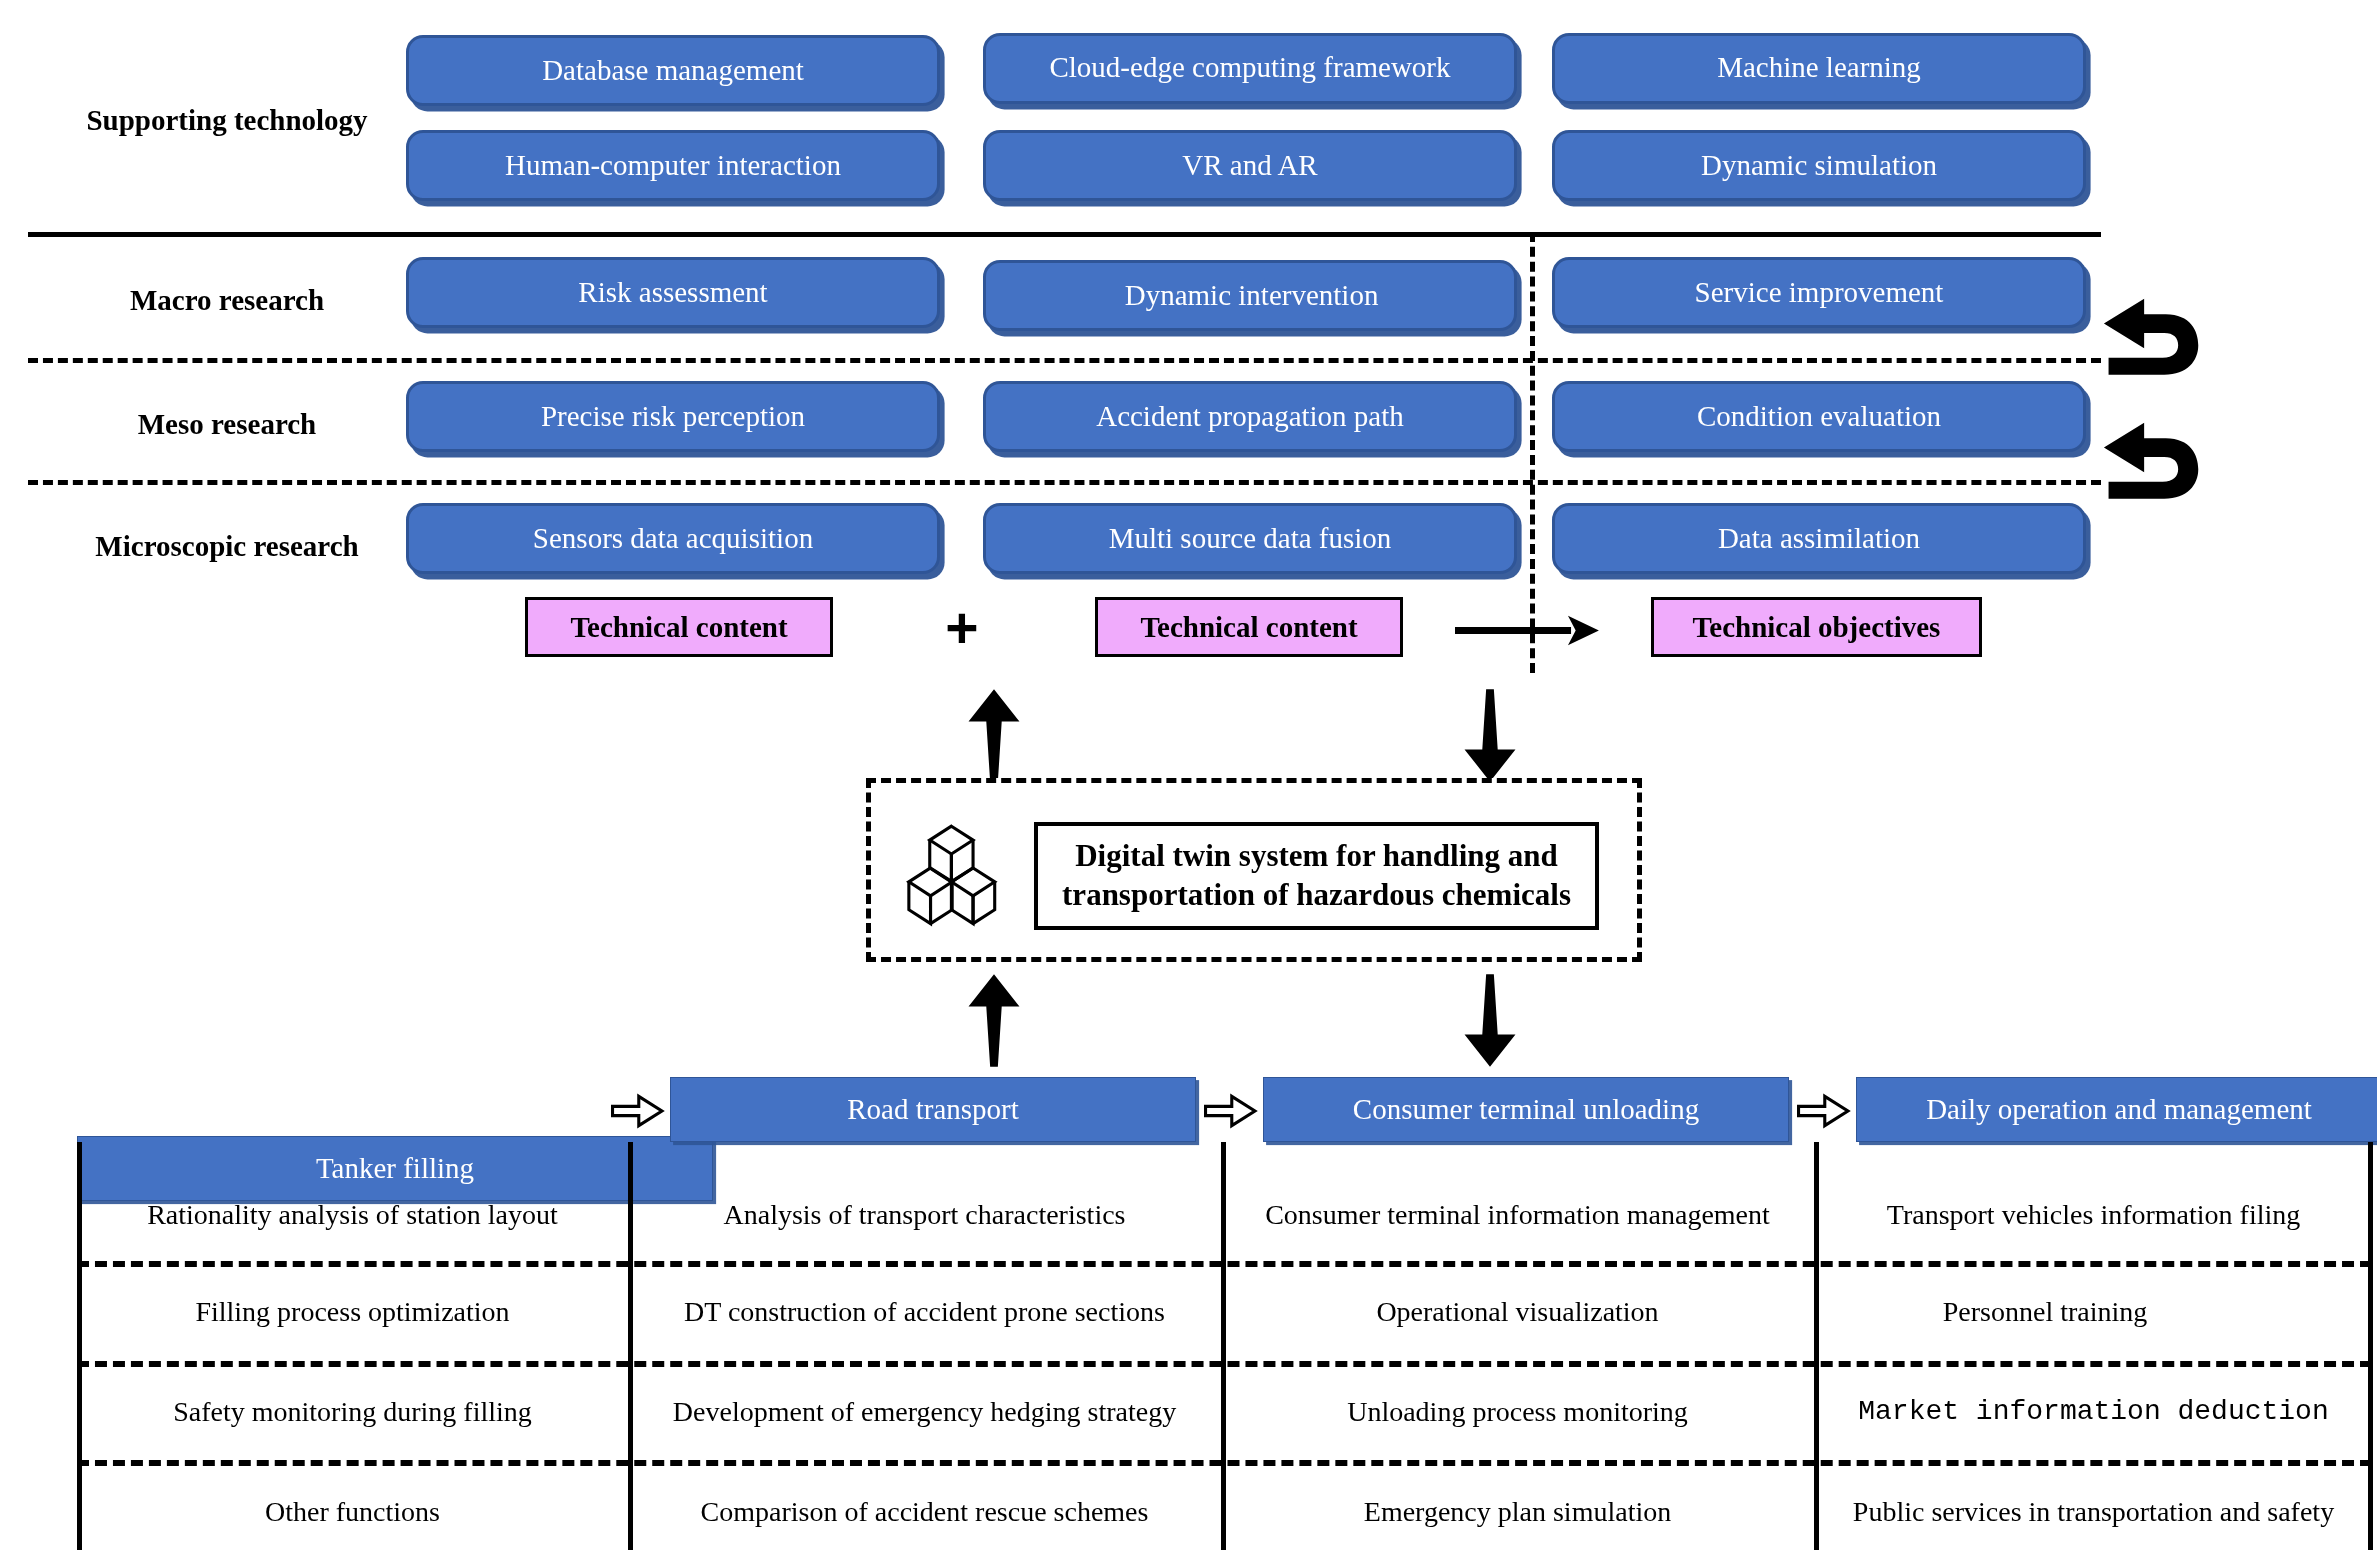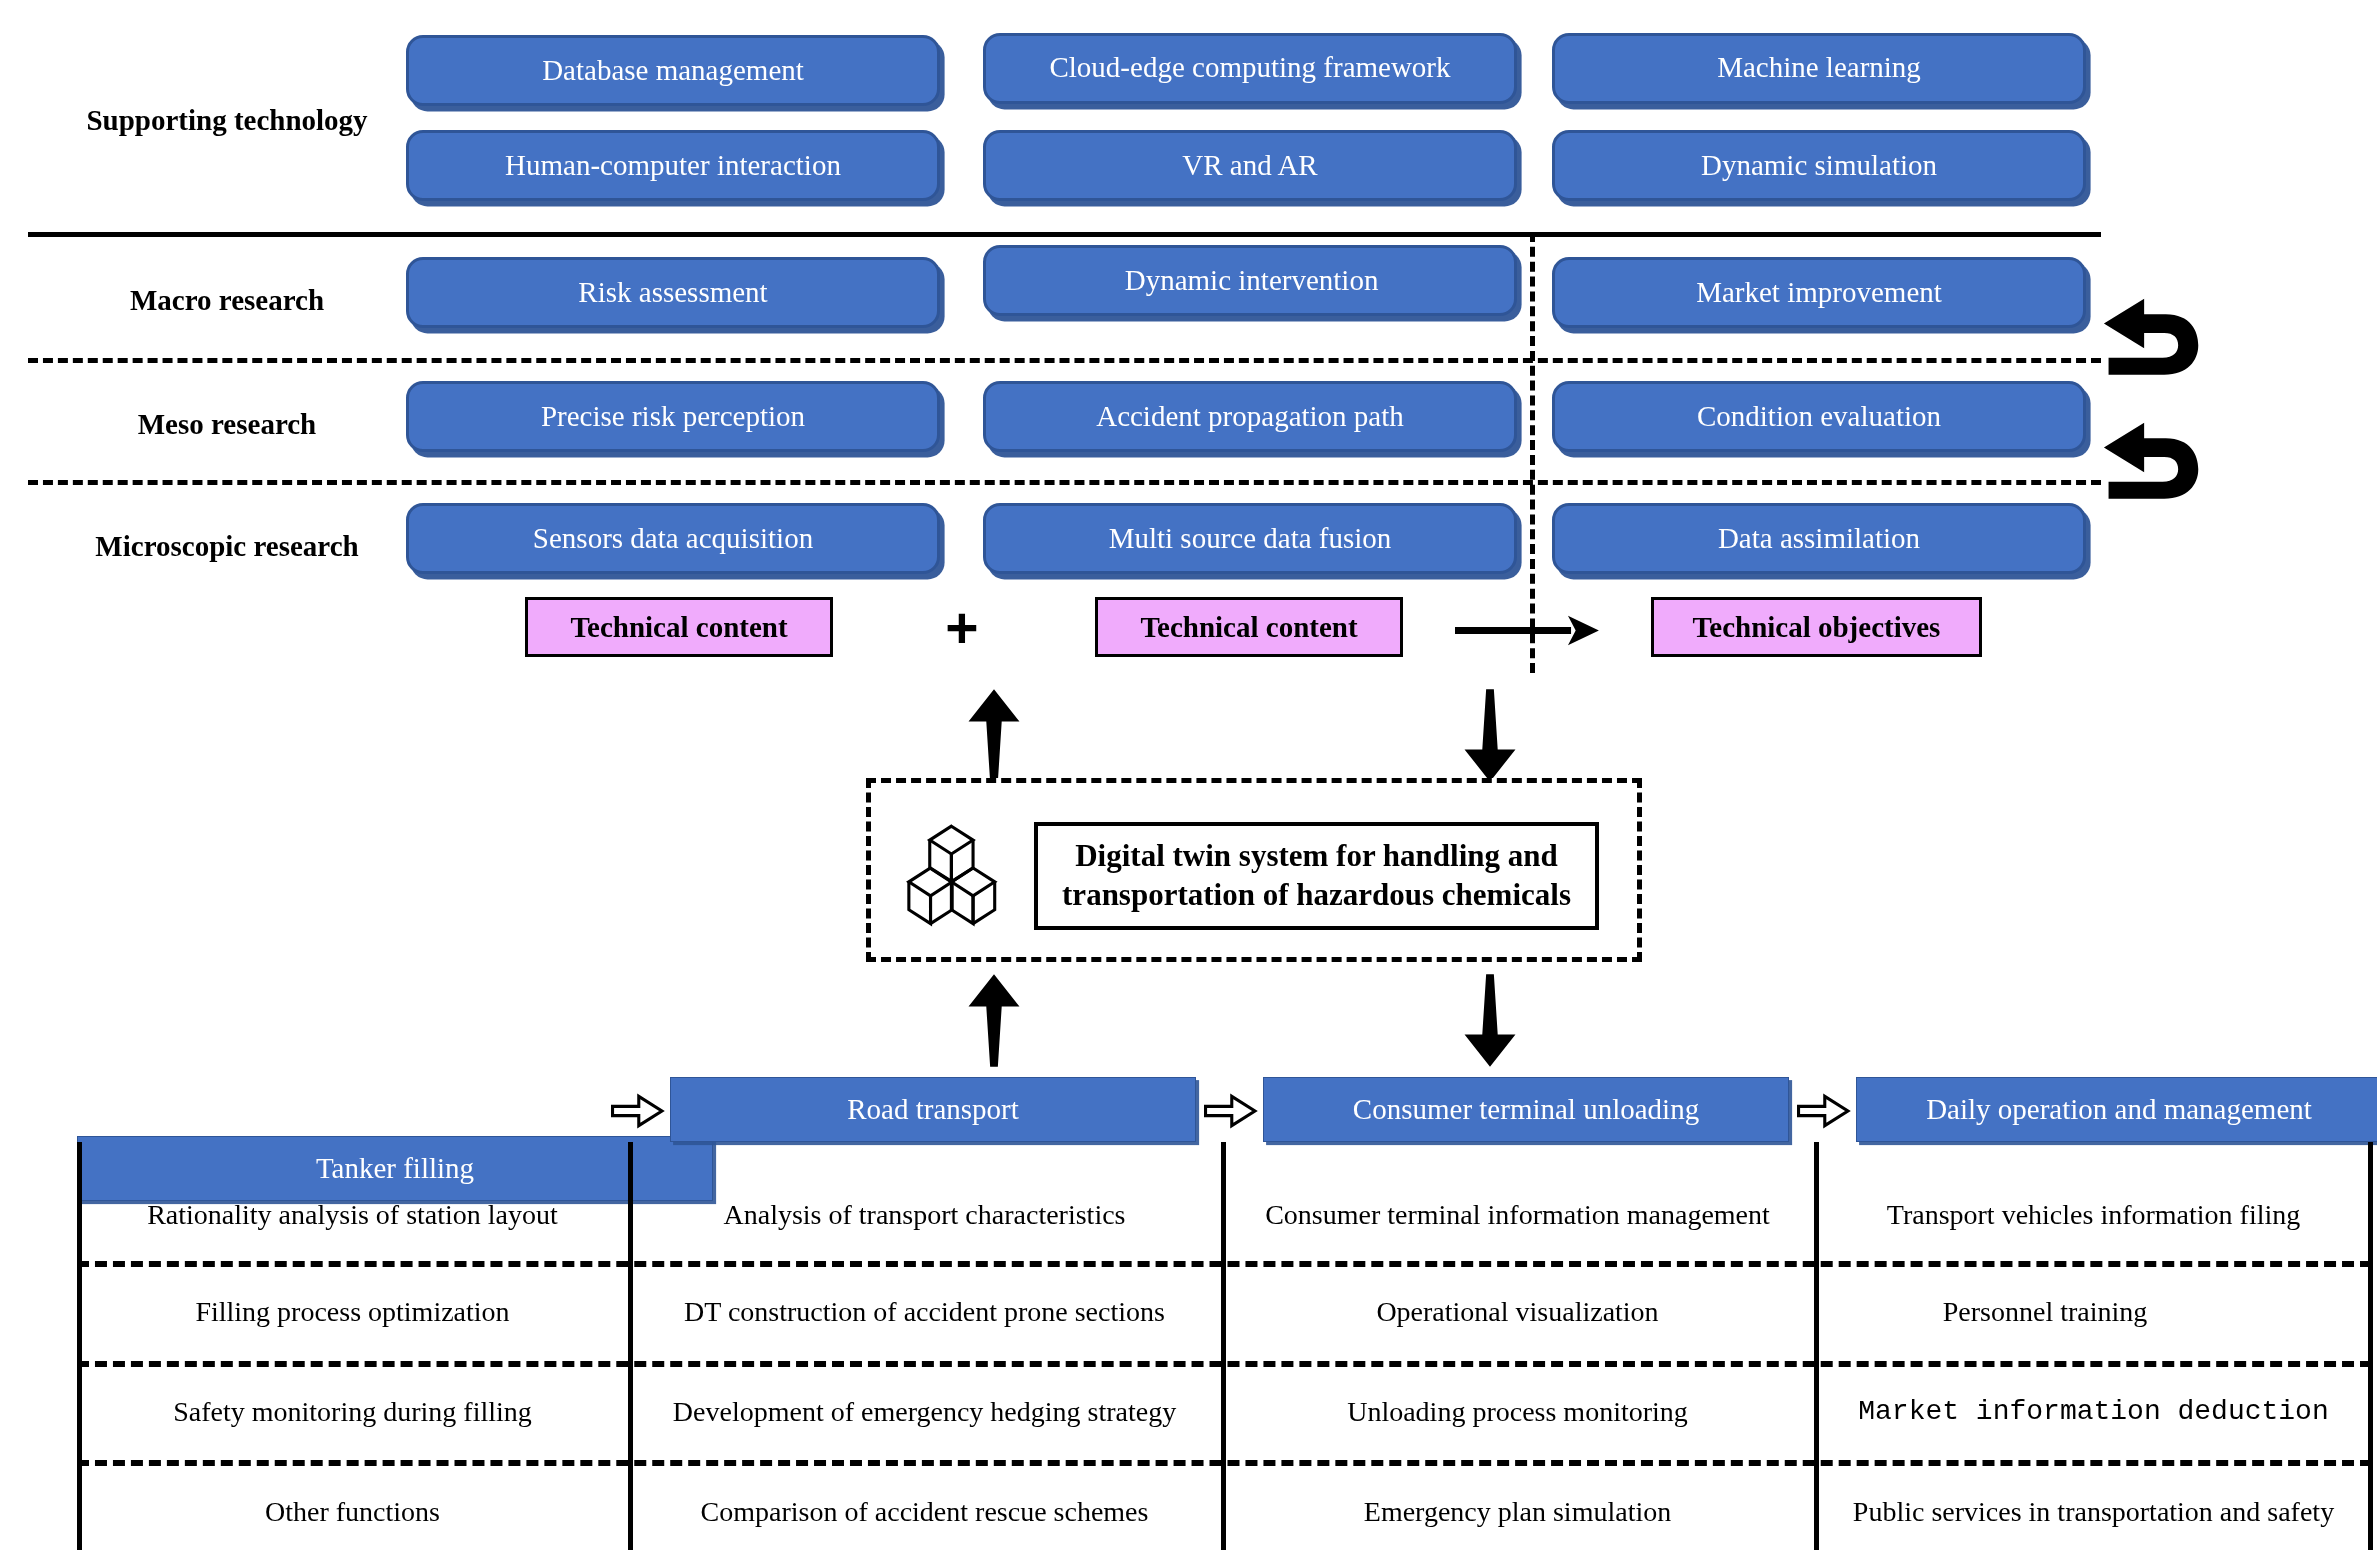--- a/index.html
+++ b/index.html
@@ -123,22 +123,22 @@
   <div class="nodebox" style="left:983px;top:32.5px;width:534px;height:71px;">Cloud-edge computing framework</div>
   <div class="nodebox" style="left:1552px;top:32.5px;width:534px;height:71px;">Machine learning</div>
 
   <div class="nodebox" style="left:406px;top:130px;width:534px;height:71px;">Human-computer interaction</div>
   <div class="nodebox" style="left:983px;top:130px;width:534px;height:71px;">VR and AR</div>
   <div class="nodebox" style="left:1552px;top:130px;width:534px;height:71px;">Dynamic simulation</div>
 
   <div class="solidline" style="left:28px;top:232px;width:2073px;"></div>
 
   <div class="nodebox" style="left:406px;top:257px;width:534px;height:71px;">Risk assessment</div>
-  <div class="nodebox" style="left:983px;top:245px;width:534px;height:71px;padding-left:14px;">Dynamic intervention</div>
-  <div class="nodebox" style="left:1552px;top:257px;width:534px;height:71px;">Market improvement</div>
+  <div class="nodebox" style="left:983px;top:260px;width:534px;height:71px;padding-left:14px;">Dynamic intervention</div>
+  <div class="nodebox" style="left:1552px;top:257px;width:534px;height:71px;">Service improvement</div>
 
   <div class="dashline" style="left:28px;top:358px;width:2073px;"></div>
 
   <div class="nodebox" style="left:406px;top:381px;width:534px;height:71px;">Precise risk perception</div>
   <div class="nodebox" style="left:983px;top:381px;width:534px;height:71px;">Accident propagation path</div>
   <div class="nodebox" style="left:1552px;top:381px;width:534px;height:71px;">Condition evaluation</div>
 
   <div class="dashline" style="left:28px;top:480px;width:2073px;"></div>
 
   <div class="nodebox" style="left:406px;top:503px;width:534px;height:71px;">Sensors data acquisition</div>

